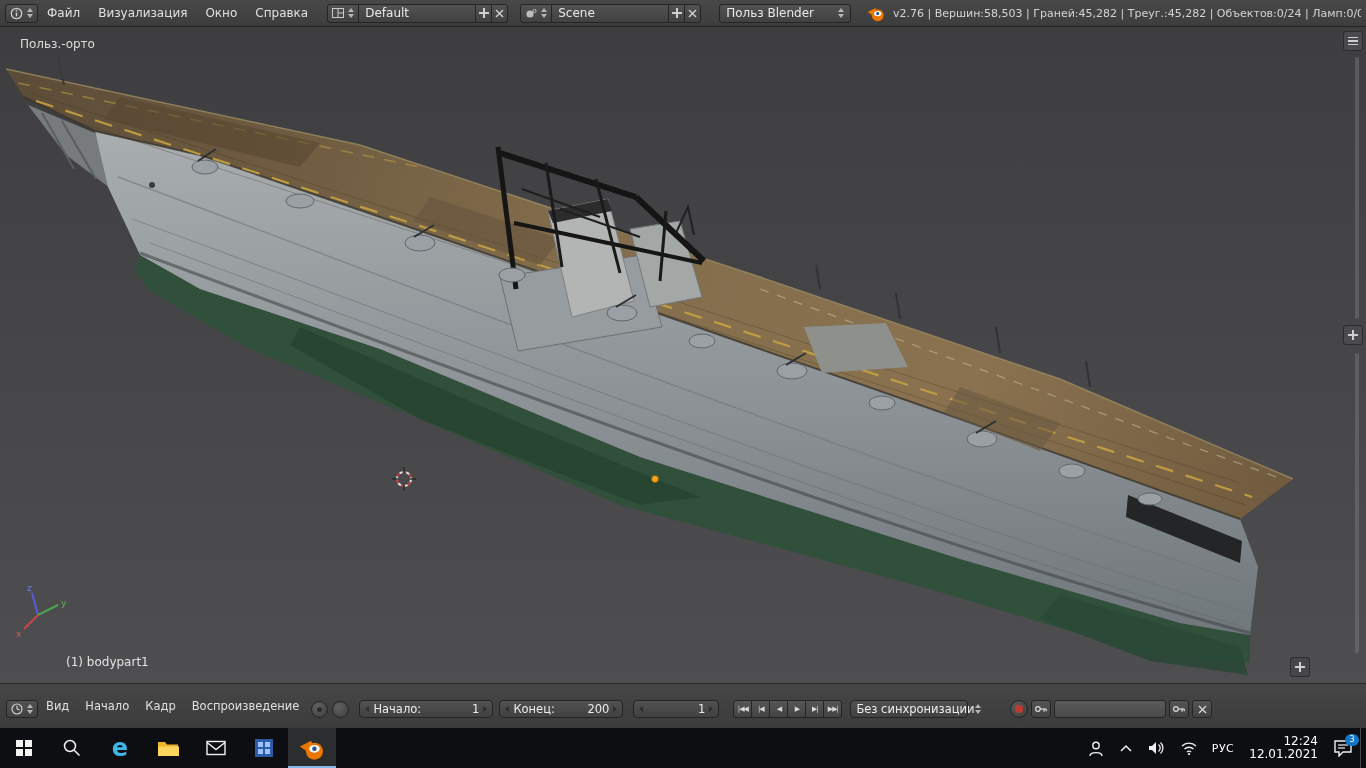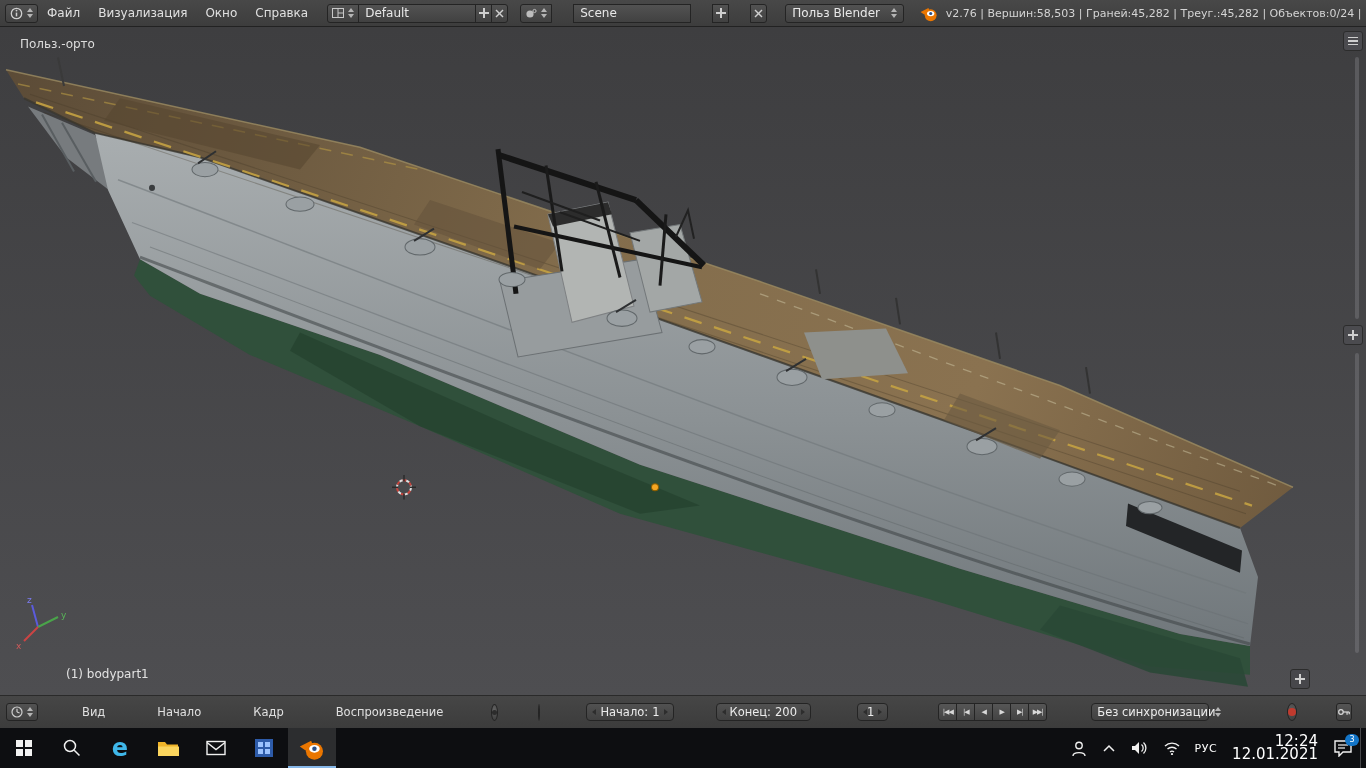--- a/index.html
+++ b/index.html
@@ -41,21 +41,21 @@
   .panel-tab{position:absolute;width:18px;height:18px;border-radius:3px;background:rgba(76,76,80,.95);
     border:1px solid #2c2c2c;display:flex;align-items:center;justify-content:center;}
   .plus-glyph{position:relative;width:10px;height:10px;}
   .plus-glyph::before{content:"";position:absolute;left:0;top:4px;width:10px;height:2px;background:#cfcfcf;}
   .plus-glyph::after{content:"";position:absolute;left:4px;top:0;width:2px;height:10px;background:#cfcfcf;}
   .lines-glyph{display:flex;flex-direction:column;gap:2px;}
   .lines-glyph i{display:block;width:10px;height:1.5px;background:#cfcfcf;}
 
   
   .timeline{height:24px;flex:0 0 24px;background:linear-gradient(#464646,#3c3c3c);border-top:1px solid #2a2a2a;
-    display:flex;align-items:center;padding:4px 6px;font-size:11.5px;color:#e0e0e0;white-space:nowrap;gap:36px;}
+    display:flex;align-items:flex-end;padding:10px 6px;font-size:11.5px;color:#e0e0e0;white-space:nowrap;}
   .tmenu{padding:0 8px;line-height:24px;}
   .round-toggle{width:15px;height:15px;border-radius:50%;border:1px solid #242424;
     background:radial-gradient(circle at 35% 30%,#606060,#3e3e3e);margin-left:4px;display:flex;align-items:center;justify-content:center;}
   .round-toggle .dot{width:5px;height:5px;border-radius:50%;background:#2c2c2c;}
   .tfield{height:18px;border:1px solid #242424;border-radius:4px;background:linear-gradient(#515151,#414141);
     display:flex;align-items:center;box-sizing:border-box;padding:0 5px;color:#ececec;}
   .tfield .lbl{margin:0 4px;}
   .tfield .val{margin-left:auto;margin-right:4px;}
   .arrow-l{width:0;height:0;border-top:3.5px solid transparent;border-bottom:3.5px solid transparent;border-right:4.5px solid #2d2d2d;}
   .arrow-r{width:0;height:0;border-top:3.5px solid transparent;border-bottom:3.5px solid transparent;border-left:4.5px solid #2d2d2d;}
@@ -73,21 +73,21 @@
 
   
   .taskbar{height:40px;flex:0 0 40px;background:#0d0e11;display:flex;align-items:stretch;color:#fff;}
   .task-btn{width:48px;display:flex;align-items:center;justify-content:center;position:relative;}
   .task-btn.active{background:rgba(255,255,255,.13);box-shadow:inset 0 -2px 0 #86b7e8;}
   .win-logo{display:grid;grid-template-columns:7px 7px;grid-template-rows:7px 7px;gap:1.5px;}
   .win-logo i{background:#f2f2f2;display:block;}
   .tb-right{margin-left:auto;display:flex;align-items:center;}
   .tray-btn{height:40px;display:flex;align-items:center;justify-content:center;padding:0 7px;position:relative;}
   .lang{font-size:11px;letter-spacing:.5px;}
-  .clock{font-size:15px;line-height:13px;text-align:right;padding:0 8px;}
+  .clock{font-size:12px;line-height:13px;text-align:right;padding:0 8px;}
   .badge{position:absolute;right:1px;top:6px;min-width:12px;height:12px;border-radius:6px;background:#1375c8;
     font-size:8px;line-height:12px;text-align:center;padding:0 1px;}
   .desk-sliver{width:5px;border-left:1px solid #46474a;height:40px;}
   .edge-e{font-size:24px;font-weight:bold;color:#3fb7ea;line-height:1;}
 </style>
 </head>
 <body>
 
 <svg width="0" height="0" style="position:absolute">
   <defs>
@@ -146,21 +146,21 @@
           <span class="plus-glyph"></span>
         </div>
       <div class="bwidget last" style="width:17px;justify-content:center;">
         <svg width="9" height="9">
             <line x1="1" y1="1" x2="8" y2="8" stroke="#cfcfcf" stroke-width="1.4"></line>
             <line x1="8" y1="1" x2="1" y2="8" stroke="#cfcfcf" stroke-width="1.4"></line>
           </svg>
       </div>
     </div>
 
-    <div class="bgroup" style="margin-left:12px;gap:22px;">
+    <div class="bgroup" style="margin-left:12px;">
       <div class="bwidget first" style="padding:0 4px;">
         <svg width="12" height="11">
           <circle cx="5" cy="6" r="3.6" fill="#bdbdbd"></circle>
           <circle cx="9.5" cy="3" r="1.6" fill="none" stroke="#bdbdbd"></circle>
         </svg>
         <span class="updown">
             <i class="tri-up"></i>
             <i class="tri-dn"></i>
           </span>
       </div>

